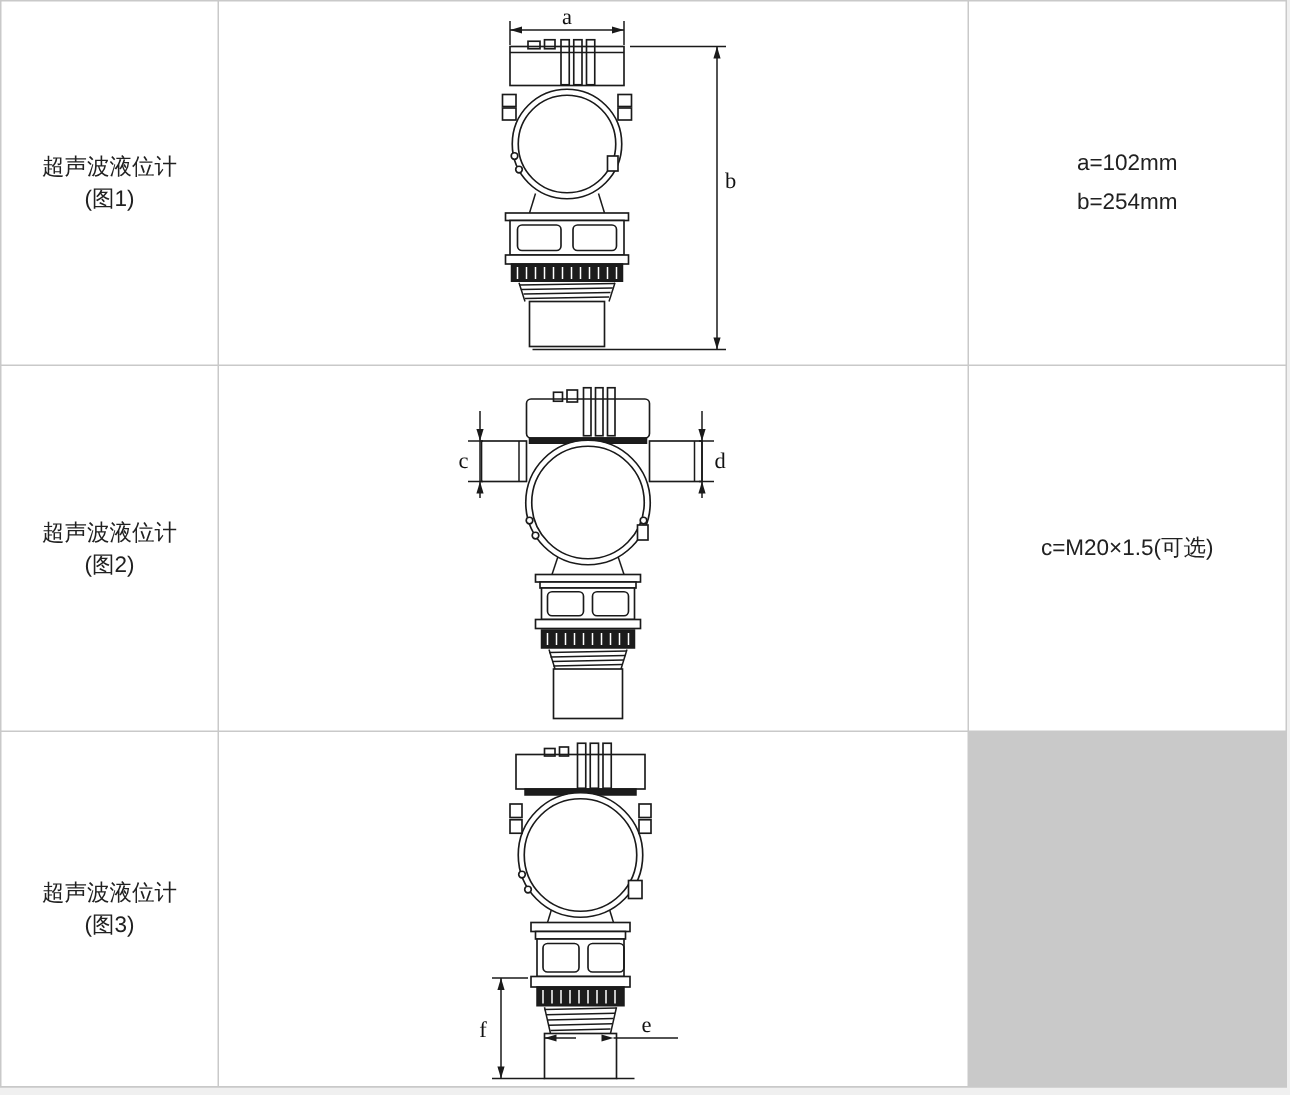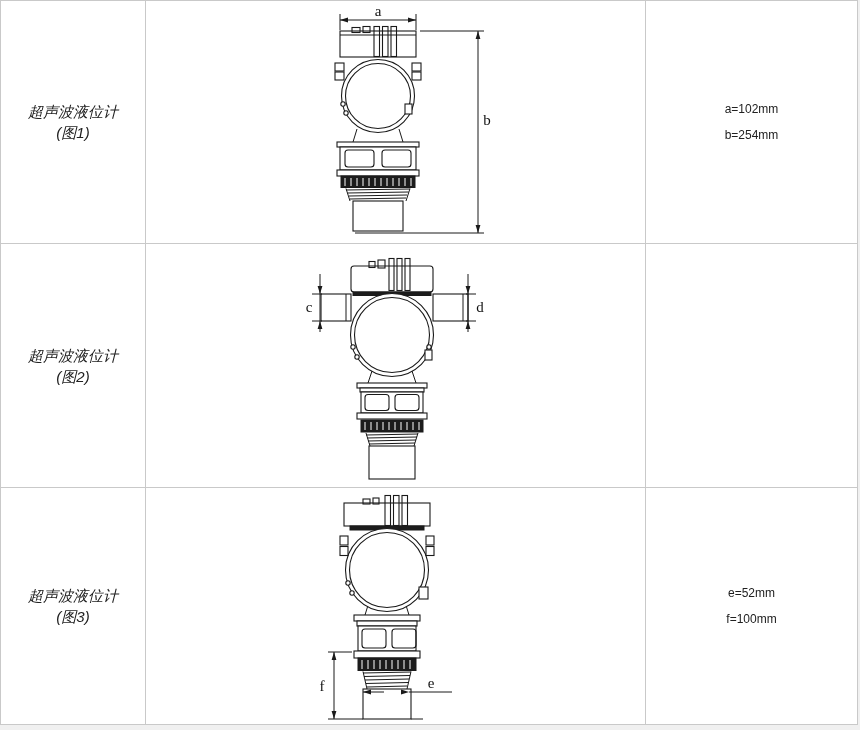--- a/index.html
+++ b/index.html
@@ -13,22 +13,22 @@
   .spec-table{
     width:856px;
     border:1px solid #c9c9c9;
     background:#c9c9c9;
     display:grid;
     grid-template-columns:144px 499px 1fr;
     grid-template-rows:242px 243px 236px;
     gap:1px;
   }
   .cell{background:#ffffff;display:flex;align-items:center;justify-content:center;}
-  .label-cell{flex-direction:column;font-size:15px;line-height:21px;text-align:center;font-style:italic;}
-  .spec-cell{flex-direction:column;font-size:12px;line-height:26px;text-align:center;}
+  .label-cell{flex-direction:column;font-size:15px;line-height:21px;text-align:center;}
+  .spec-cell{flex-direction:column;font-size:15px;line-height:26px;text-align:center;}
   .drawing-cell{align-items:flex-start;justify-content:flex-start;}
   svg{display:block;}
   svg line, svg polyline{stroke:#1a1a1a;stroke-width:1;fill:none;}
   svg .part{stroke:#1a1a1a;stroke-width:1.1;fill:#ffffff;}
   svg .hollow{stroke:#1a1a1a;stroke-width:1.1;fill:none;}
   svg .dark{stroke:#1a1a1a;stroke-width:1;fill:#1c1c1c;}
   svg .arrow{fill:#1a1a1a;stroke:none;}
   svg .dim-label{
     font-family:"Liberation Serif", serif;
     font-size:15px;fill:#111;
@@ -214,20 +214,21 @@
         <line x1="223" y1="200" x2="269" y2="199"></line>
         <line x1="220" y1="189" x2="224" y2="202"></line>
         <line x1="272" y1="189" x2="268" y2="202"></line>
       </g>
 
       <rect class="part" x="223" y="202" width="46" height="33"></rect>
     </svg>
   </div>
 
   <div class="cell spec-cell">
+    <div>c=M20×1.5(可选)</div>
   </div>
 
   <div class="cell label-cell">
     <div>超声波液位计</div>
     <div>(图3)</div>
   </div>
 
   <div class="cell drawing-cell">
     <svg viewBox="0 0 499 237" width="499" height="237">
 
@@ -302,18 +303,14 @@
       <g>
         <line x1="217" y1="204" x2="238" y2="204"></line>
         <line x1="263" y1="204" x2="306" y2="204"></line>
         <polygon class="arrow" points="217,204 225,201.6 225,206.4"></polygon>
         <polygon class="arrow" points="263,204 255,201.6 255,206.4"></polygon>
         <text class="dim-label" x="285" y="200">e</text>
       </g>
     </svg>
   </div>
 
-  <div class="cell spec-cell">
-    <div>e=52mm</div>
-    <div>f=100mm</div>
-  </div>
 
 </div>
 
 </body></html>

